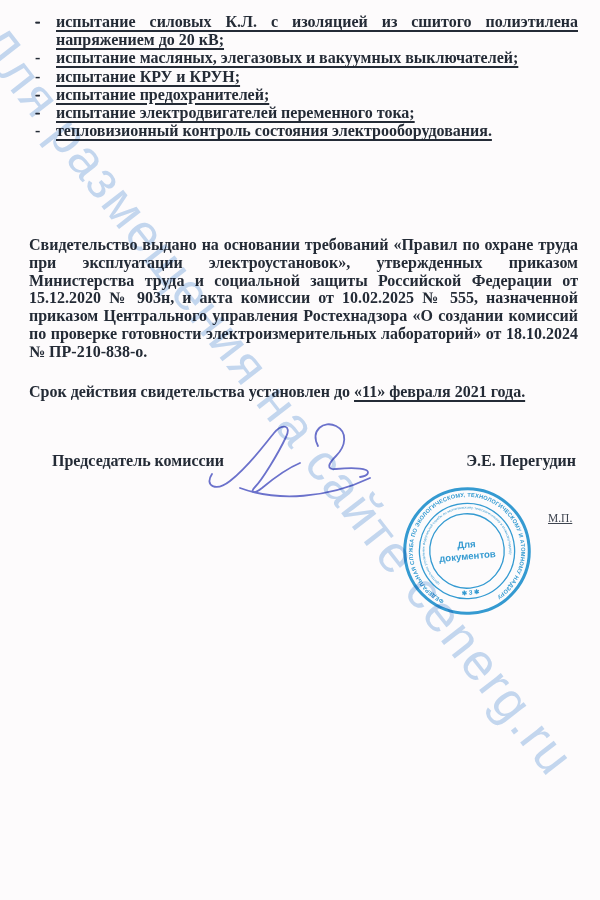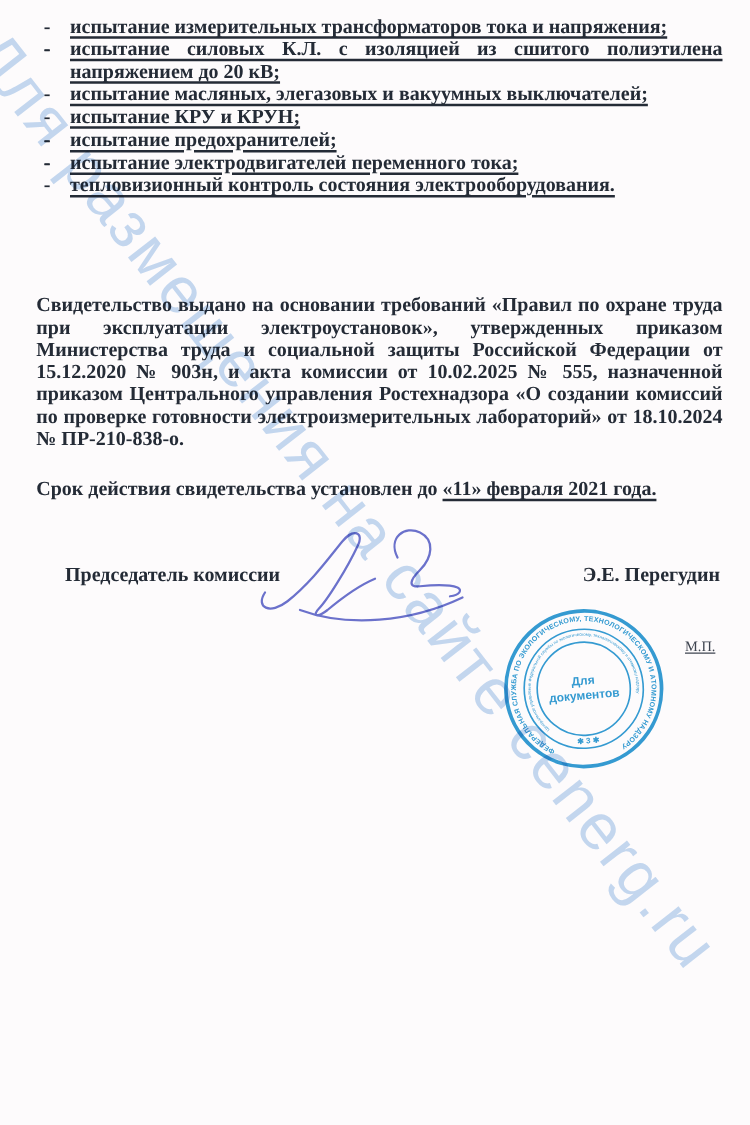--- a/index.html
+++ b/index.html
@@ -88,21 +88,20 @@
 </head>
 <body>
 
 <div class="page">
 
   <div class="watermark">Для размещения на сайте cenerg.ru</div>
 
   <ul class="test-list">
     <li>
       <span class="dash">-</span>
-      <span class="item-text">испытание измерительных трансформаторов тока и напряжения;</span>
     </li>
     <li>
       <span class="dash">-</span>
     </li>
     <li>
       <span class="dash">-</span>
       <span class="line-justify">испытание силовых К.Л. с изоляцией из сшитого полиэтилена</span>
       <span class="item-text">напряжением до 20 кВ;</span>
     </li>
     <li>

